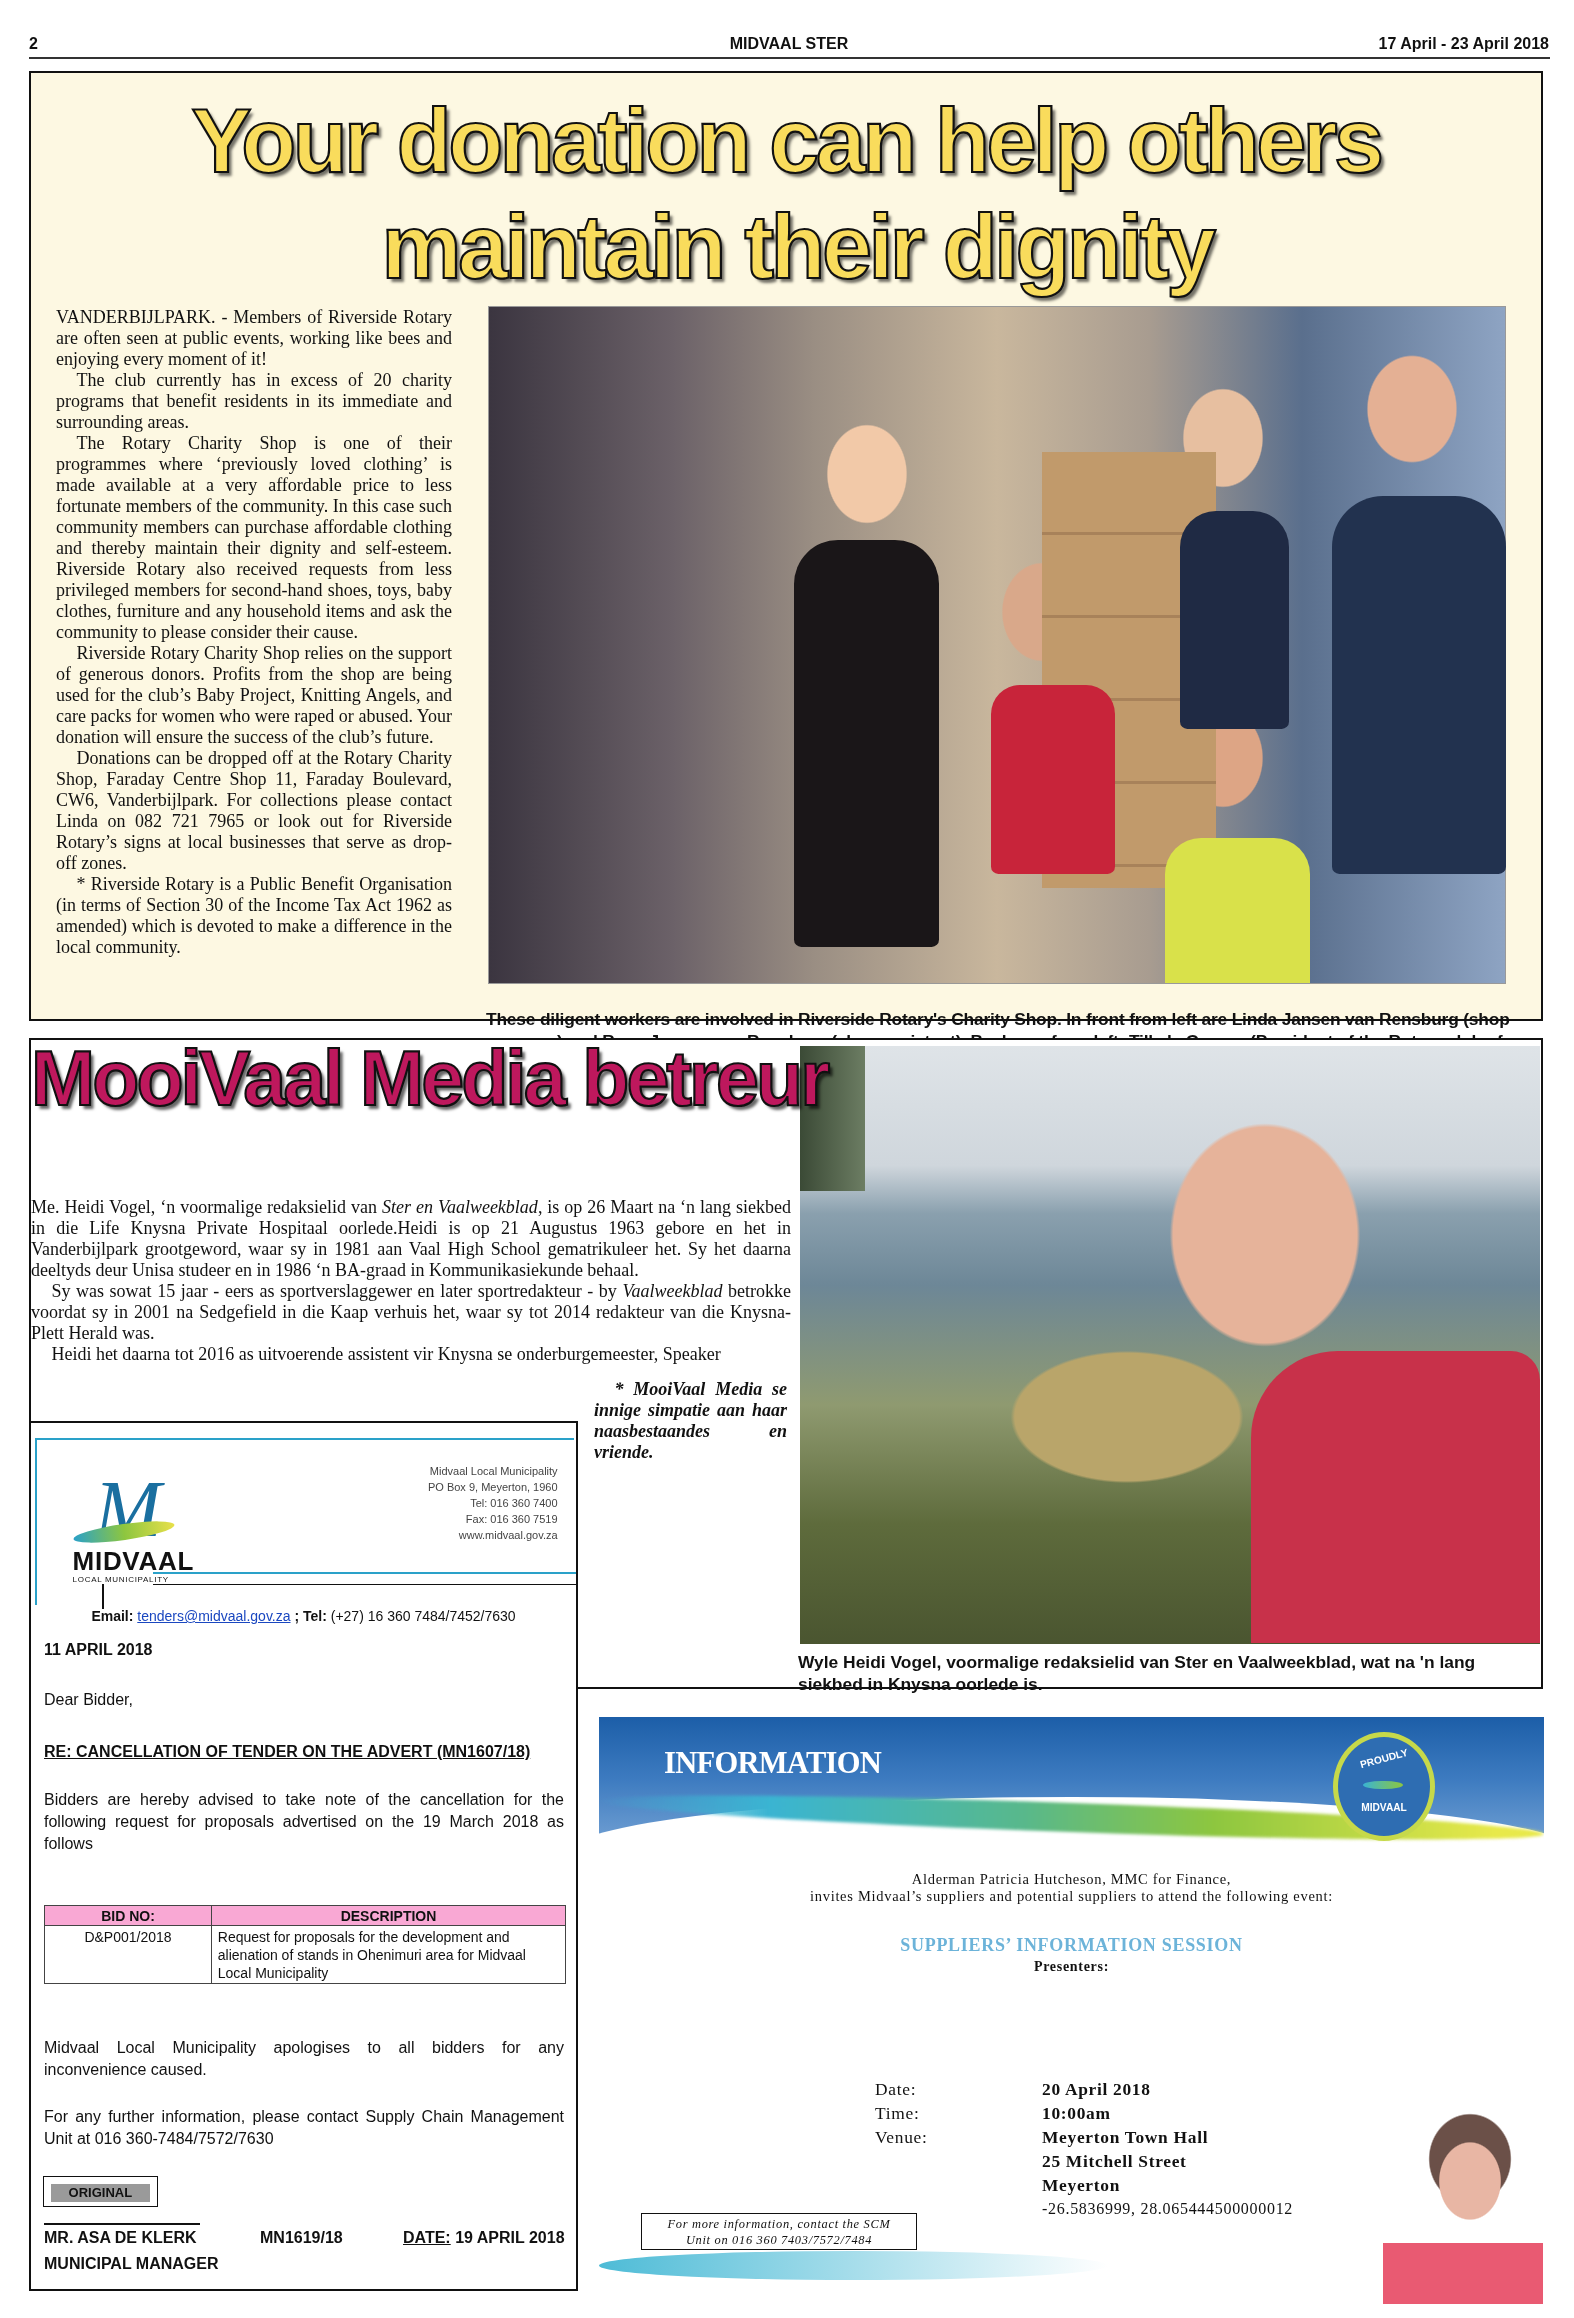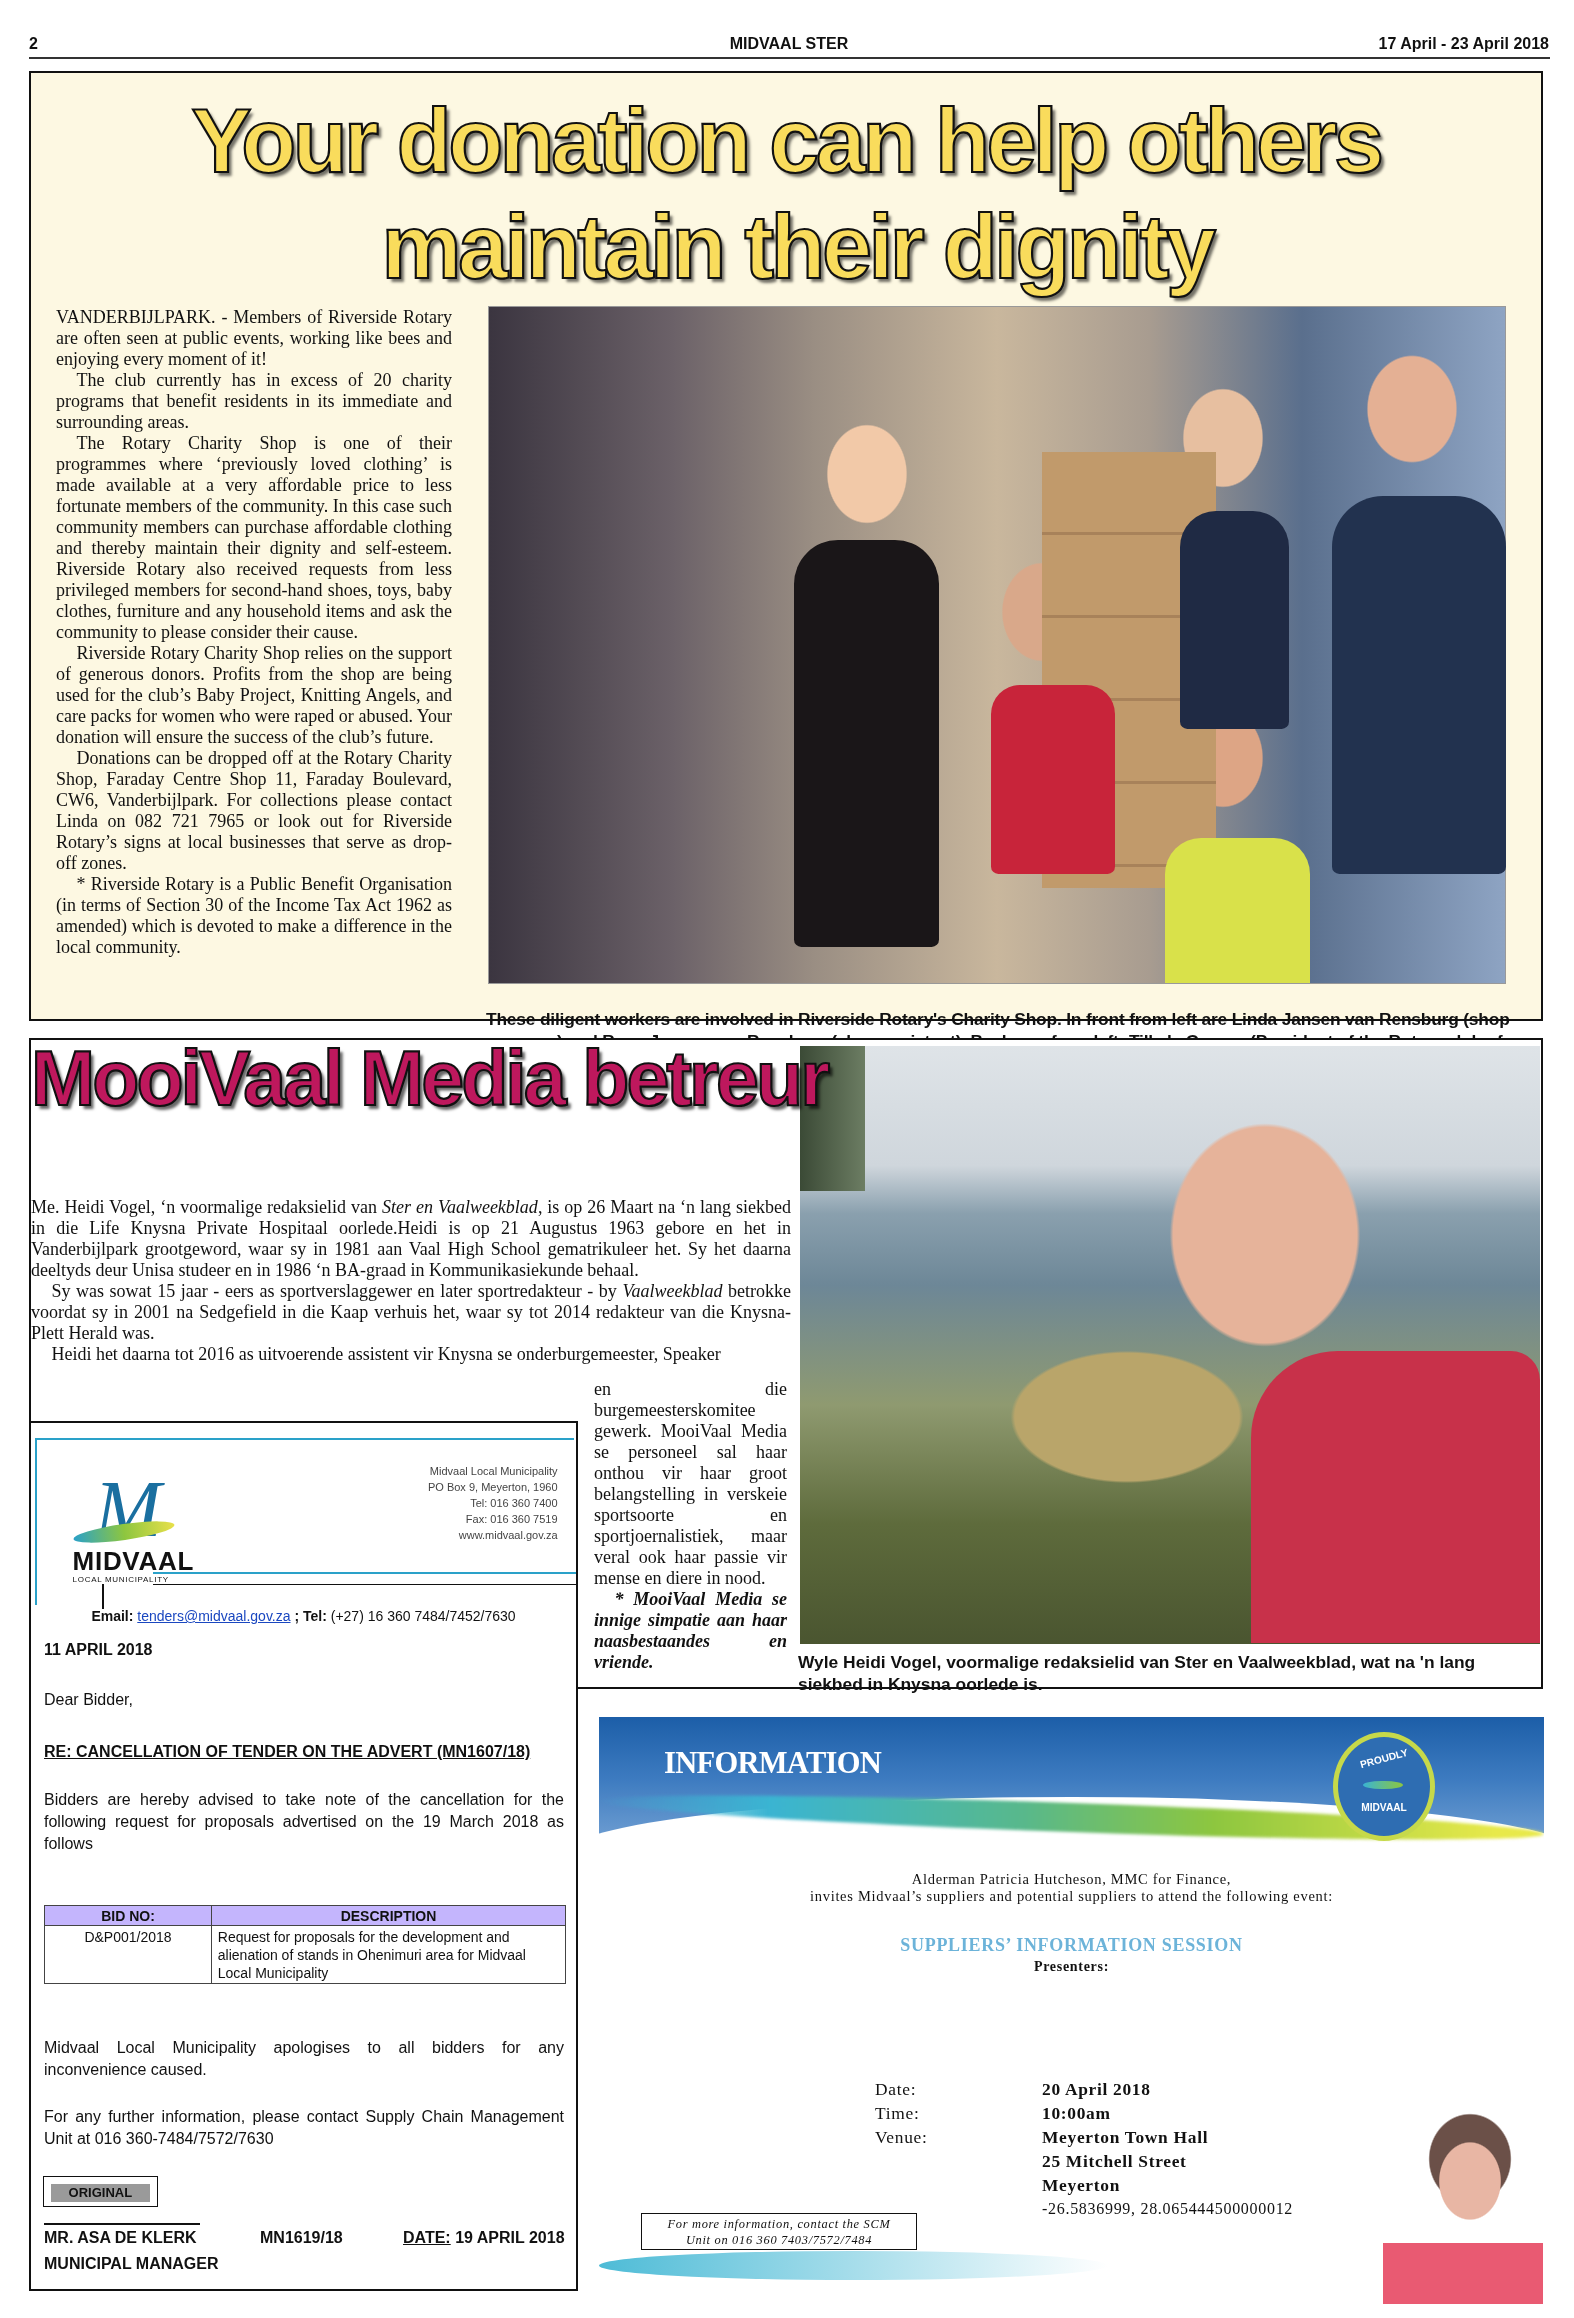--- a/index.html
+++ b/index.html
@@ -66,21 +66,21 @@
   .lh-line2{position:absolute;left:116px;top:144px;width:423px;height:1.5px;background:#111;}
   .lh-line2v{position:absolute;left:65px;top:144px;width:2.2px;height:25.4px;background:#111;}
   .tender .email{position:absolute;left:0;width:100%;top:185px;text-align:center;font-size:14px;}
   .tender .email b{font-weight:bold;}
   .tender .email a{color:#1a47c0;text-decoration:underline;}
   .t-date{position:absolute;left:13px;top:218px;font-weight:bold;font-size:16px;}
   .t-dear{position:absolute;left:13px;top:268px;font-size:16px;}
   .t-re{position:absolute;left:13px;top:320px;font-weight:bold;font-size:16px;text-decoration:underline;}
   .t-para{position:absolute;left:13px;width:520px;font-size:16px;line-height:22px;text-align:justify;}
   .bidtable{position:absolute;left:13px;top:482px;width:522px;border-collapse:collapse;font-size:14px;}
-  .bidtable th{background:#c4b5fd;font-weight:bold;border:1.5px solid #444;padding:1.5px 2.9px;text-align:center;}
+  .bidtable th{background:#f9a8d4;font-weight:bold;border:1.5px solid #444;padding:1.5px 2.9px;text-align:center;}
   .bidtable td{border:1.5px solid #444;padding:1.5px 5.8px;vertical-align:top;line-height:18px;}
   .bidtable td:first-child{text-align:center;width:167px;}
   .orig{position:absolute;left:11.6px;top:753px;width:115px;height:30.5px;border:1.5px solid #111;}
   .orig span{position:absolute;left:7.3px;top:7.3px;width:99px;height:17.4px;background:#9a9a9a;text-align:center;font-weight:bold;font-size:13px;line-height:17.4px;}
   .sigline{position:absolute;left:13px;top:800px;width:156px;height:1.5px;background:#111;}
   .sig1{position:absolute;left:13px;top:806px;font-weight:bold;font-size:16px;}
   .sig2{position:absolute;left:13px;top:832px;font-weight:bold;font-size:16px;}
   .sigref{position:absolute;left:229px;top:806px;font-weight:bold;font-size:16px;}
   .sigdate{position:absolute;left:372px;top:806px;font-weight:bold;font-size:16px;}
   .sigdate u{text-decoration:underline;}
@@ -153,21 +153,20 @@
   </div>
   <h1 class="headline2">
     <span>MooiVaal Media betreur</span>
   </h1>
   <div class="body2">
     <p><span>Me. Heidi Vogel, ‘n voormalige redaksielid van </span><i>Ster en Vaalweekblad</i><span>, is op 26 Maart na ‘n lang siekbed in die Life Knysna Private Hospitaal oorlede.Heidi is op 21 Augustus 1963 gebore en het in Vanderbijlpark grootgeword, waar sy in 1981 aan Vaal High School gematrikuleer het. Sy het daarna deeltyds deur Unisa studeer en in 1986 ‘n BA-graad in Kommunikasiekunde behaal.</span></p>
     <p><span>Sy was sowat 15 jaar - eers as sportverslaggewer en later sportredakteur - by </span><i>Vaalweekblad</i><span> betrokke voordat sy in 2001 na Sedgefield in die Kaap verhuis het, waar sy tot 2014 redakteur van die Knysna-Plett Herald was.</span></p>
     <p>Heidi het daarna tot 2016 as uitvoerende assistent vir Knysna se onderburgemeester, Speaker</p>
   </div>
   <div class="body2b">
-    <p>en die burgemeesterskomitee gewerk. MooiVaal Media se personeel sal haar onthou vir haar groot belangstelling in verskeie sportsoorte en sportjoernalistiek, maar veral ook haar passie vir mense en diere in nood.</p>
     <p class="credit">* MooiVaal Media se innige simpatie aan haar naasbestaandes en vriende.</p>
   </div>
   <p class="caption2">Wyle Heidi Vogel, voormalige redaksielid van Ster en Vaalweekblad, wat na 'n lang siekbed in Knysna oorlede is.</p>
 </section>
 
 <section class="abs tender">
   <div class="letterhead">
     <div class="lh-logo">
       <span class="m">M</span>
       <span class="wave1"></span>

